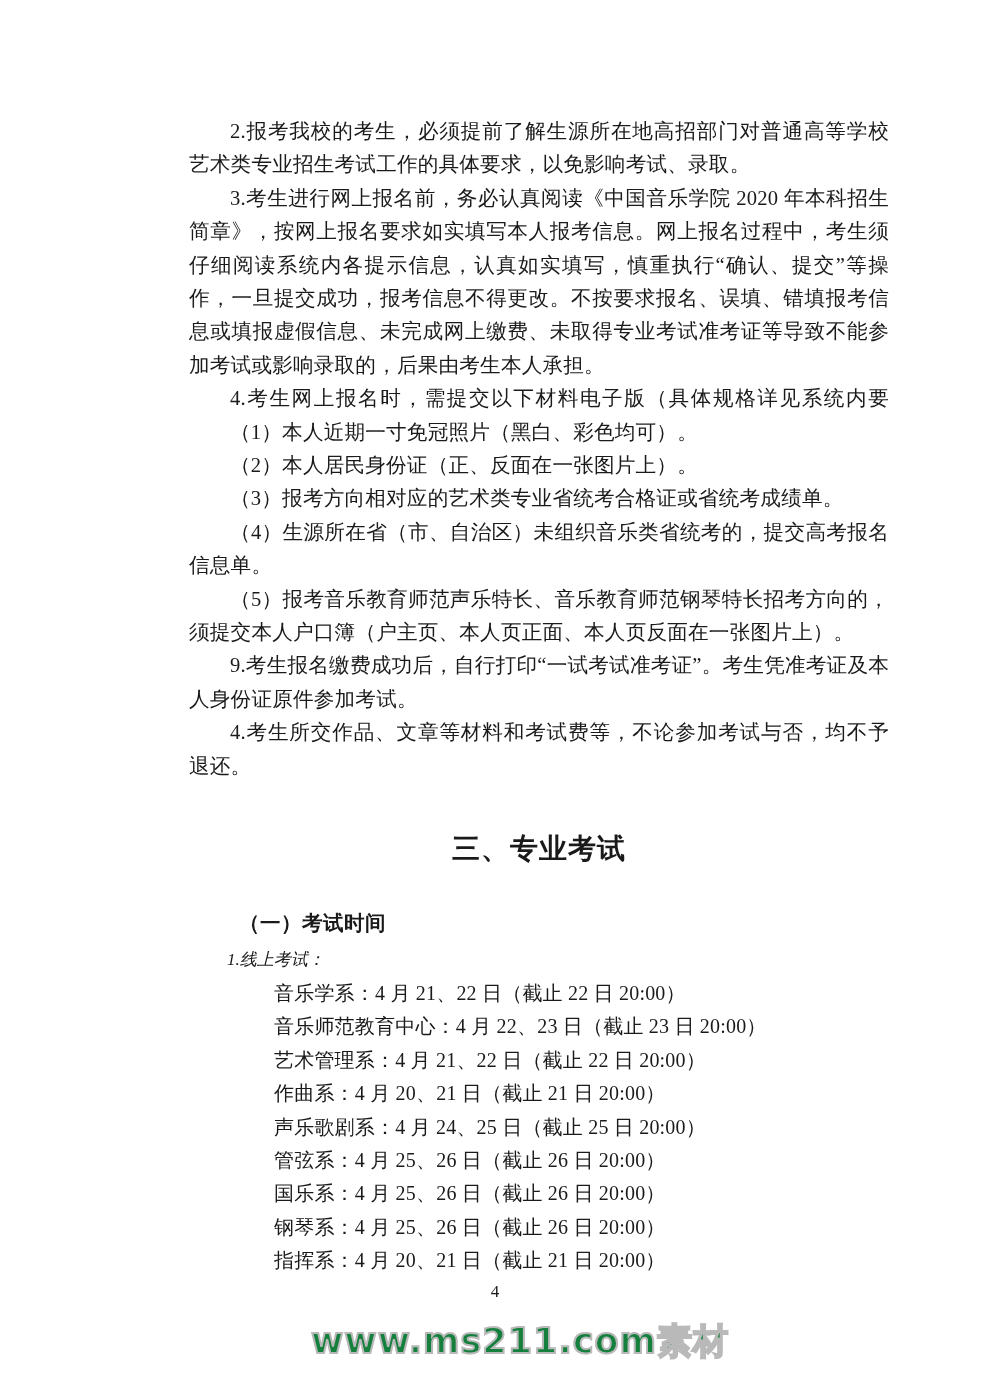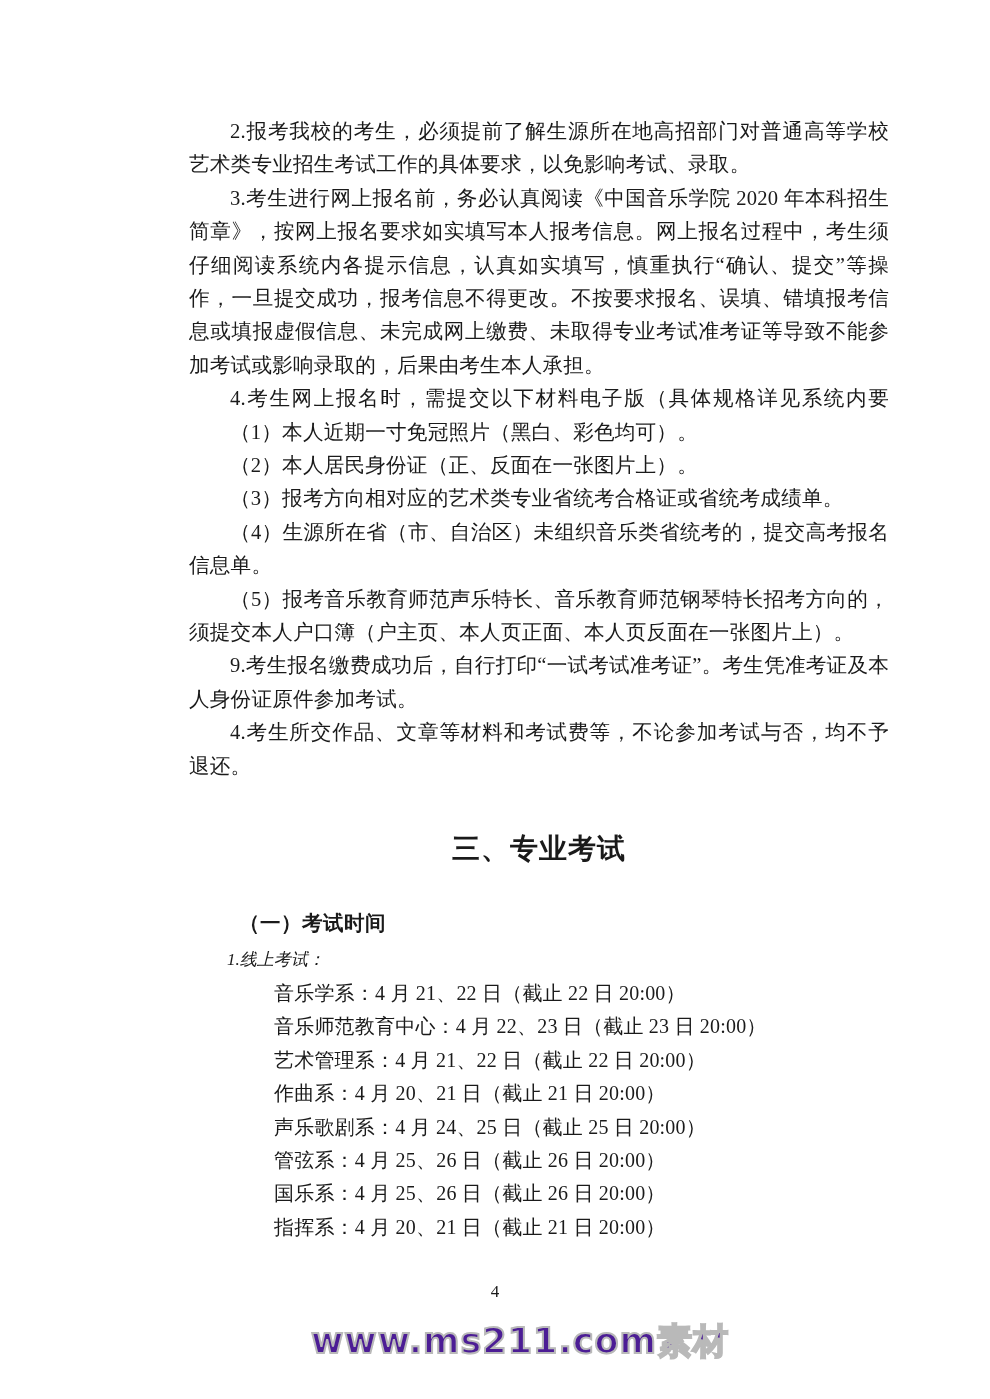--- a/index.html
+++ b/index.html
@@ -78,21 +78,21 @@
     line-height: 22px;
   }
   .watermark {
     position: absolute;
     top: 1318px;
     left: 50%;
     transform: translateX(calc(-50% + 25px));
     font-family: "DejaVu Sans", "Liberation Sans", sans-serif;
     font-size: 35px;
     font-weight: 700;
-    color: #4c1d95;
+    color: #15803d;
     -webkit-text-stroke: 2px #b9b9b9;
     text-shadow:
       0 0 1px #c4c4c4,
       0 0 1px #c4c4c4;
     letter-spacing: 1px;
     white-space: nowrap;
   }
 </style>
 </head>
 <body>
@@ -115,19 +115,20 @@
     <p class="list-intro">1.线上考试：</p>
 
     <ul class="schedule">
       <li>音乐学系：4 月 21、22 日（截止 22 日 20:00）</li>
       <li>音乐师范教育中心：4 月 22、23 日（截止 23 日 20:00）</li>
       <li>艺术管理系：4 月 21、22 日（截止 22 日 20:00）</li>
       <li>作曲系：4 月 20、21 日（截止 21 日 20:00）</li>
       <li>声乐歌剧系：4 月 24、25 日（截止 25 日 20:00）</li>
       <li>管弦系：4 月 25、26 日（截止 26 日 20:00）</li>
       <li>国乐系：4 月 25、26 日（截止 26 日 20:00）</li>
+      <li>钢琴系：4 月 25、26 日（截止 26 日 20:00）</li>
       <li>指挥系：4 月 20、21 日（截止 21 日 20:00）</li>
     </ul>
   </div>
 
   <div class="page-number">4</div>
   <div class="watermark">www.ms211.com素材</div>
 </div>
 
 </body></html>

